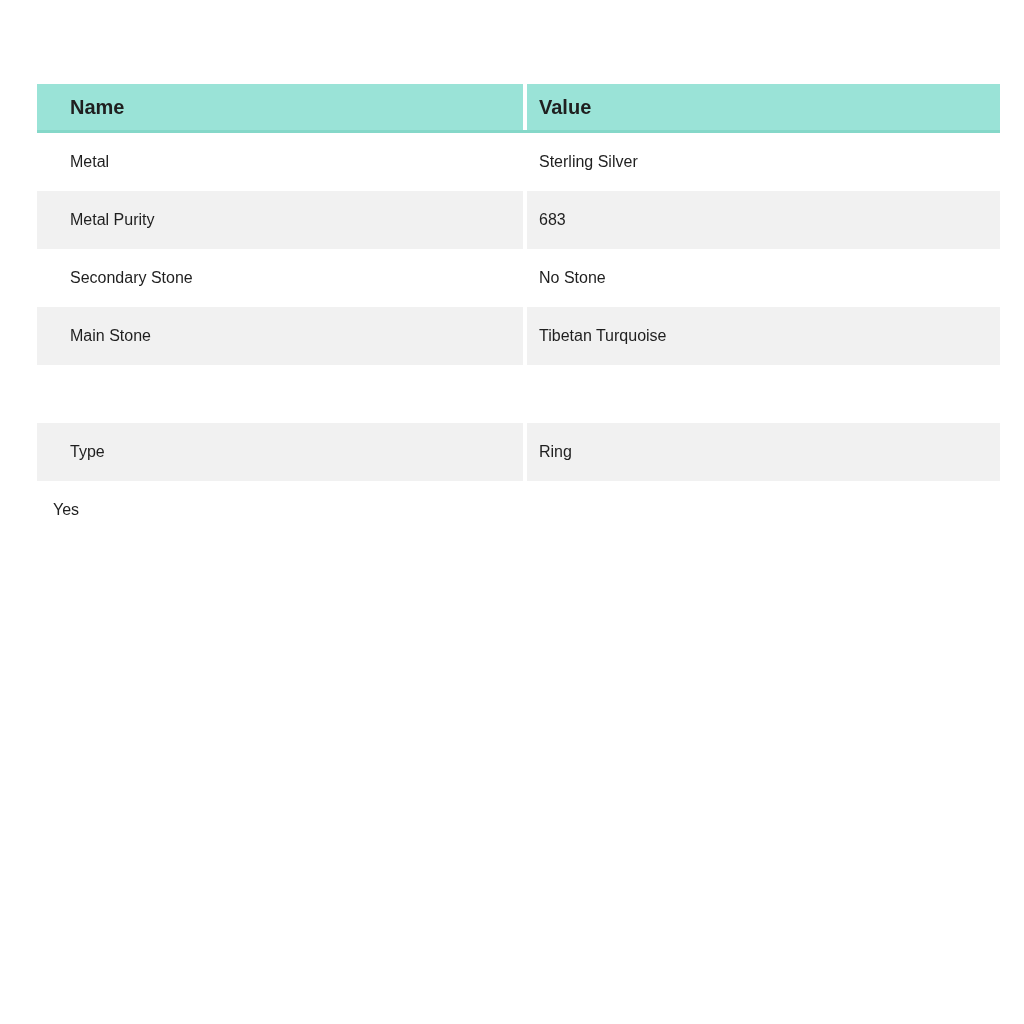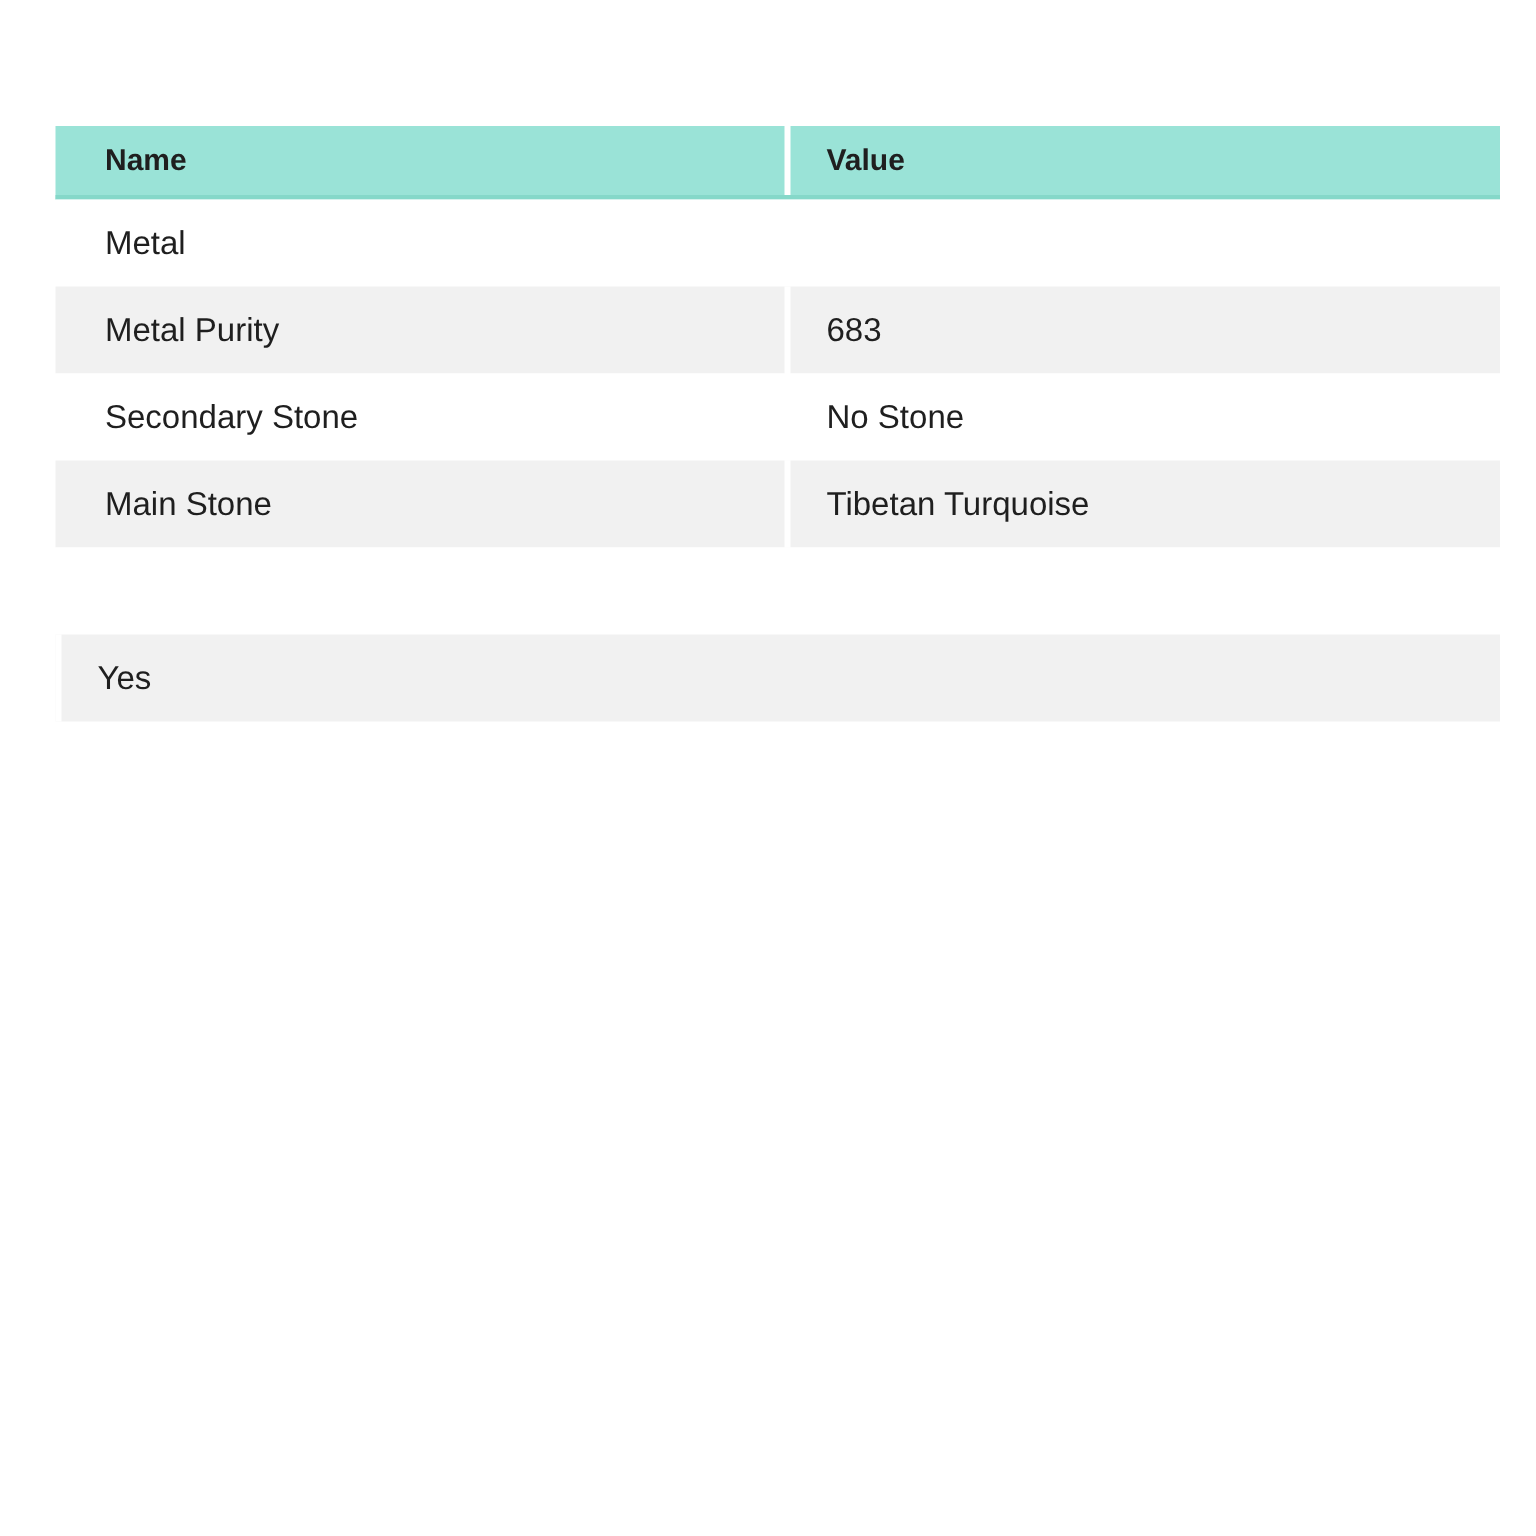--- a/index.html
+++ b/index.html
@@ -21,36 +21,36 @@
     display: flex;
     height: 49px;
     background: #9ae3d7;
     border-bottom: 3px solid #85d8c9;
     font-weight: 700;
     font-size: 20px;
   }
   .row {
     display: flex;
     height: 58px;
-    font-size: 22px;
+    font-size: 16px;
     background: #ffffff;
   }
   .rows .row:nth-child(even) {
     background: #f1f1f1;
   }
   .cell-name {
     width: 486px;
     padding-left: 33px;
     display: flex;
     align-items: center;
     text-align: right;
   }
   .cell-value {
     flex: 1;
-    padding-left: 24px;
+    padding-left: 12px;
     border-left: 4px solid #ffffff;
     display: flex;
     align-items: center;
   }
   .header-row .cell-name {
     padding-left: 33px;
   }
 </style>
 </head>
 <body>
@@ -64,20 +64,23 @@
     <div class="cell-value">
       <span>Value</span>
     </div>
   </div>
 
   <div class="rows">
 
     <div class="row">
       <div class="cell-name">
         <span>Metal</span>
+      </div>
+      <div class="cell-value">
+        <span>Sterling Silver</span>
       </div>
     </div>
 
     <div class="row">
       <div class="cell-name">
         <span>Metal Purity</span>
       </div>
       <div class="cell-value">
         <span>683</span>
       </div>
@@ -97,20 +100,28 @@
         <span>Main Stone</span>
       </div>
       <div class="cell-value">
         <span>Tibetan Turquoise</span>
       </div>
     </div>
 
     <div class="row">
     </div>
 
+    <div class="row">
+      <div class="cell-name">
+        <span>Type</span>
+      </div>
+      <div class="cell-value">
+        <span>Ring</span>
+      </div>
+    </div>
 
     <div class="row">
       <div class="cell-value">
         <span>Yes</span>
       </div>
     </div>
 
   </div>
 </div>
 

